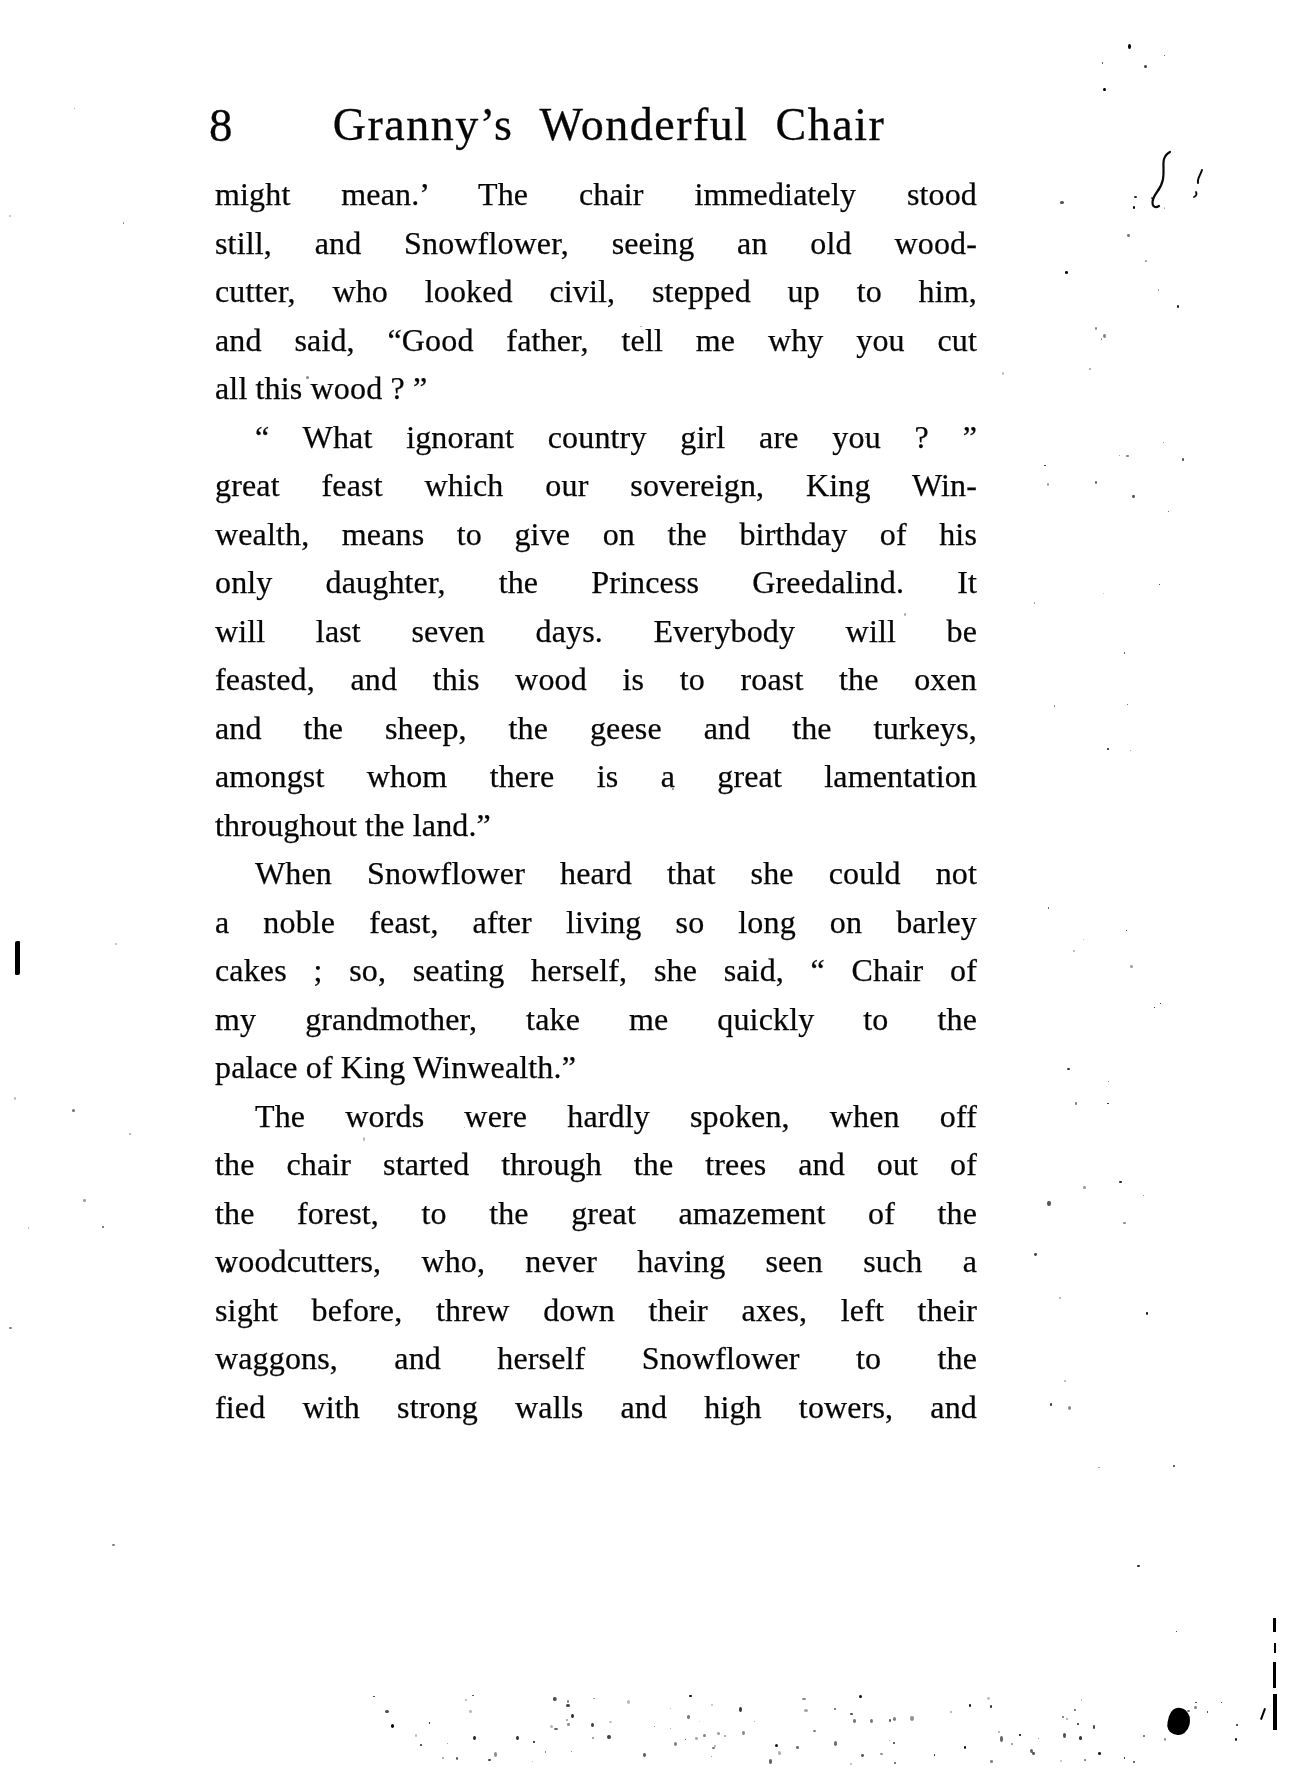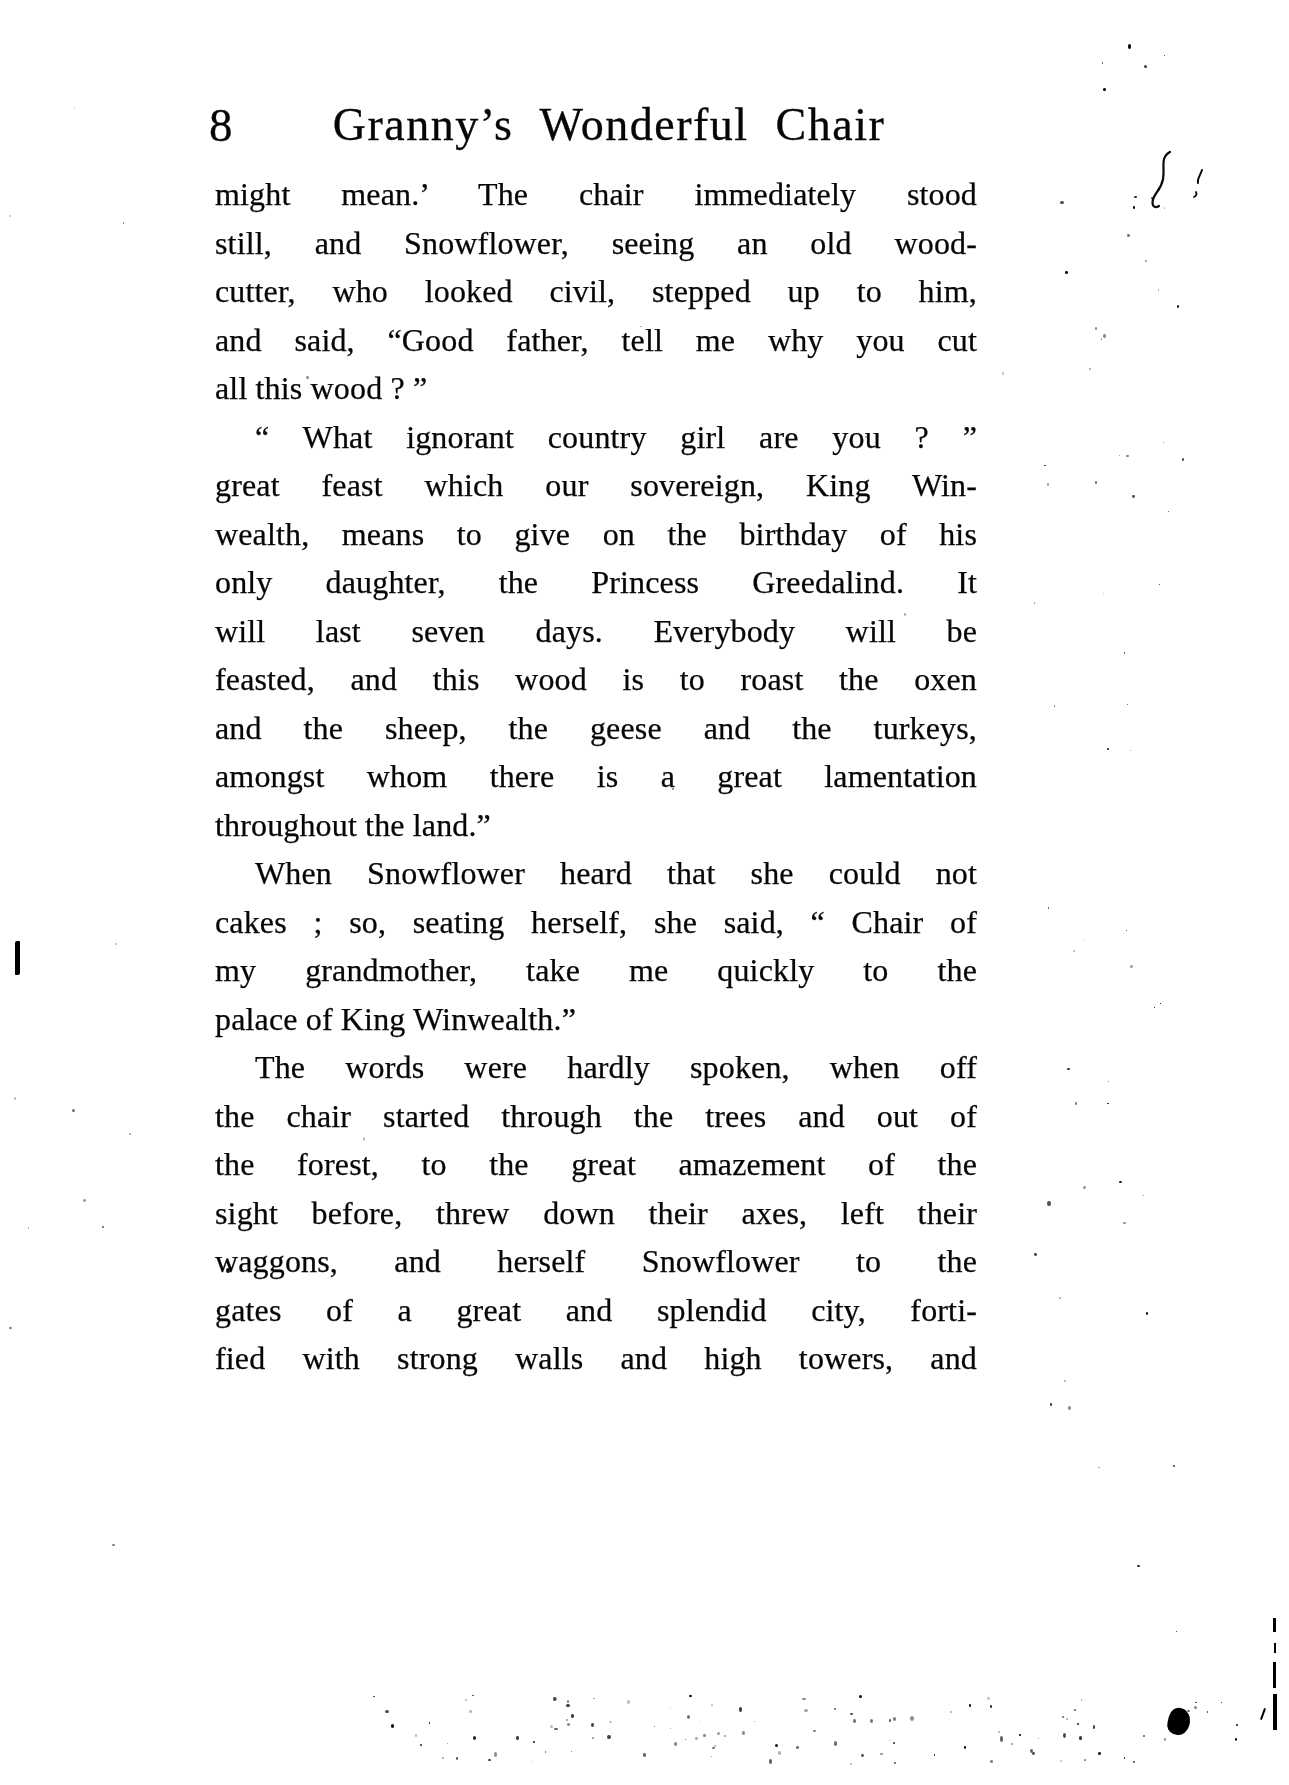--- a/index.html
+++ b/index.html
@@ -121,29 +121,30 @@
       <div class="line indent">“ What ignorant country girl are you ? ”</div>
       <div class="line">great feast which our sovereign, King Win-</div>
       <div class="line">wealth, means to give on the birthday of his</div>
       <div class="line">only daughter, the Princess Greedalind. It</div>
       <div class="line">will last seven days. Everybody will be</div>
       <div class="line">feasted, and this wood is to roast the oxen</div>
       <div class="line">and the sheep, the geese and the turkeys,</div>
       <div class="line">amongst whom there is a great lamentation</div>
       <div class="line no-just">throughout the land.”</div>
       <div class="line indent">When Snowflower heard that she could not</div>
+      <div class="line">a noble feast, after living so long on barley</div>
       <div class="line">cakes ; so, seating herself, she said, “ Chair of</div>
       <div class="line">my grandmother, take me quickly to the</div>
       <div class="line no-just">palace of King Winwealth.”</div>
       <div class="line indent">The words were hardly spoken, when off</div>
       <div class="line">the chair started through the trees and out of</div>
       <div class="line">the forest, to the great amazement of the</div>
+      <div class="line">woodcutters, who, never having seen such a</div>
       <div class="line">sight before, threw down their axes, left their</div>
       <div class="line">waggons, and herself Snowflower to the</div>
-      <div class="line">gates of a great and splendid city, forti-</div>
       <div class="line">fied with strong walls and high towers, and</div>
     </div>
 
   <svg class="artifact" style="left:1140px; top:148px;" width="75" height="70" viewBox="0 0 75 70">
     <path d="M 30 4 C 16 12 31 26 17 44 C 9 55 13 62 19 58" fill="none" stroke="#0a0a0a" stroke-width="2.2" stroke-linecap="round"></path>
     <path d="M 62 22 C 60 28 57 31 58 35" fill="none" stroke="#0a0a0a" stroke-width="2" stroke-linecap="round"></path>
     <path d="M 56 44 c 1 2 0 4 -2 5" fill="none" stroke="#0a0a0a" stroke-width="1.8" stroke-linecap="round"></path>
   </svg>
 
   <div class="artifact edge-bar"></div>

